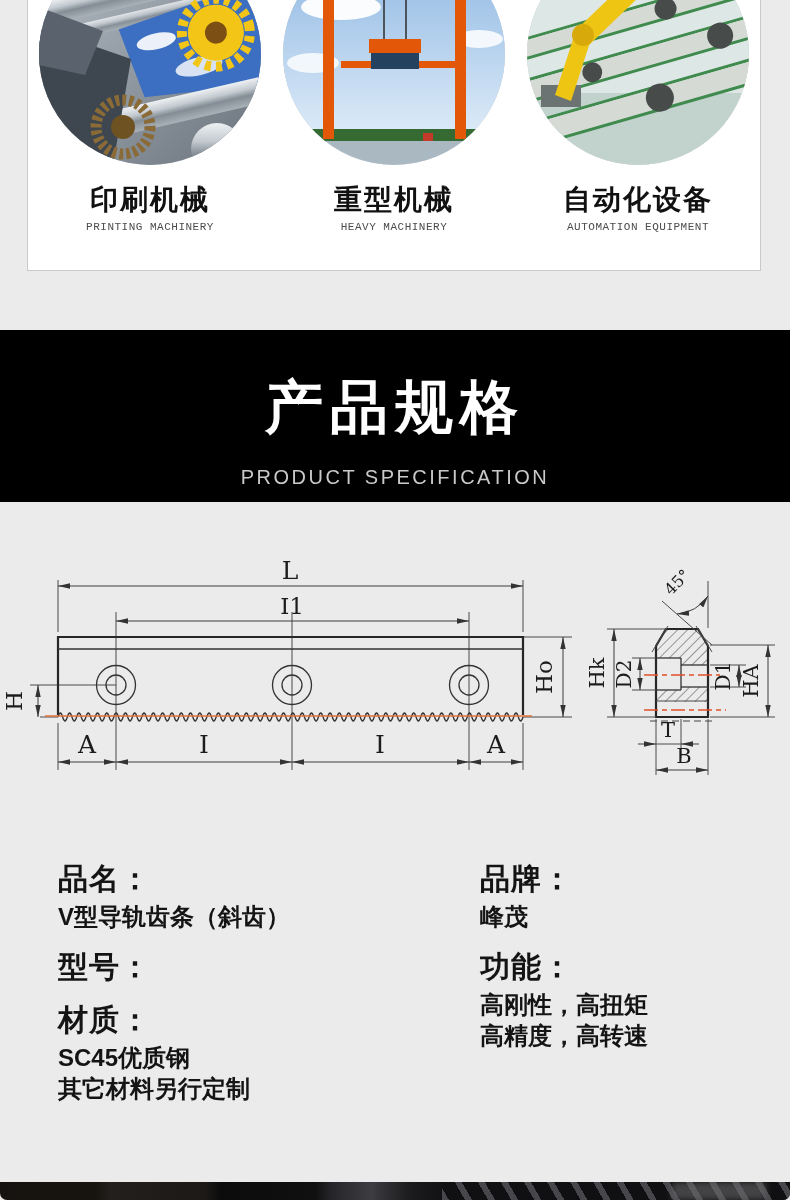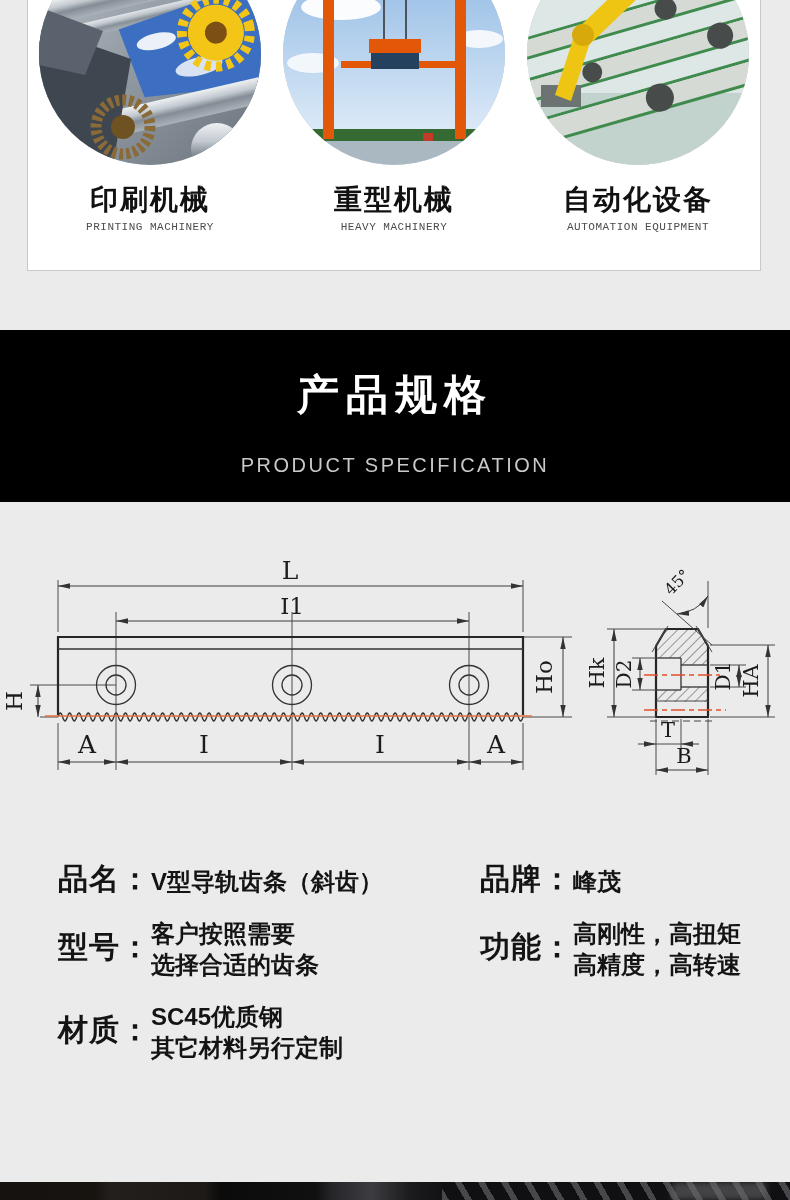--- a/index.html
+++ b/index.html
@@ -1,47 +1,47 @@
 <!DOCTYPE html>
 <html><head>
 <meta charset="utf-8">
 <style>
   html,body{margin:0;padding:0;}
   body{width:790px;height:1200px;background:#ebebeb;font-family:"Liberation Sans",sans-serif;overflow:hidden;position:relative;}
-  .page{position:absolute;inset:0;width:790px;height:1200px;overflow:hidden;}
+  .page{position:absolute;inset:0;width:790px;height:1200px;overflow:hidden;border-radius:7px;}
 
   
   .apps{position:absolute;left:27px;top:-12px;width:734px;height:283px;background:#ffffff;border:1px solid #c9c9c9;display:flex;box-sizing:border-box;}
   .app-col{flex:1;display:flex;flex-direction:column;align-items:center;}
   .app-circle{width:222px;height:222px;border-radius:50%;overflow:hidden;margin-top:-46px;flex:none;background:#b9c1c9;}
   .app-circle svg{display:block;width:222px;height:222px;}
   .app-title{margin-top:18px;font-size:28px;font-weight:bold;color:#111;letter-spacing:2px;line-height:34px;}
   .app-sub{margin-top:4px;font-size:11px;color:#4c4c4c;letter-spacing:0.5px;line-height:13px;font-family:Liberation Mono, monospace;}
 
   
   .banner{position:absolute;top:330px;left:0;width:790px;height:172px;background:#000;text-align:center;}
-  .banner-title{margin:4px;padding-top:32px;font-size:42px;line-height:58px;font-weight:bold;color:#ffffff;letter-spacing:7px;}
+  .banner-title{margin:16px;padding-top:32px;font-size:58px;line-height:58px;font-weight:bold;color:#ffffff;letter-spacing:7px;}
   .banner-sub{margin-top:30px;font-size:20px;line-height:22px;color:#c9c9c9;letter-spacing:2.5px;}
 
   
   .drawing-svg{position:absolute;top:530px;left:0;width:790px;height:290px;}
   .thin{stroke:#4a4a4a;stroke-width:1;fill:none;}
   .med{stroke:#333;stroke-width:1.3;fill:none;}
   .thick{stroke:#262626;stroke-width:2.2;fill:none;}
   .dim{stroke:#3c3c3c;stroke-width:1;fill:none;}
   .redline{stroke:#e2512b;stroke-width:1.6;fill:none;stroke-dasharray:14 4 5 4;}
   .orange{stroke:#e0703c;stroke-width:1.4;fill:none;}
   .dashed{stroke:#444;stroke-width:1;fill:none;stroke-dasharray:7 4;}
   .dim-text{font-family:"DejaVu Serif",serif;fill:#1c1c1c;}
 
   
   .details{position:absolute;top:861px;left:0;width:790px;color:#141414;}
   .det-col-left{position:absolute;left:58px;top:0;}
   .det-col-right{position:absolute;left:437px;top:0;margin-left:43px;}
-  .det-row{display:flex;align-items:center;margin-bottom:17px;}
+  .det-row{display:flex;align-items:flex-start;margin-bottom:17px;flex-direction:column;}
   .det-label{font-size:30px;font-weight:bold;white-space:nowrap;line-height:36px;letter-spacing:1px;}
   .det-lines{padding-top:4px;}
   .det-line{font-size:24px;line-height:31px;white-space:nowrap;font-weight:bold;}
 
   
   .bottom-photo{position:absolute;top:1182px;left:0;width:790px;height:18px;overflow:hidden;
     background:linear-gradient(90deg,#16120f 0%,#17130f 12%,#231f1c 14%,#1c1917 26%,#0b0b0b 28%,#101011 40%,#26262a 42%,#3c3c41 47%,#1b1b1d 52%,#121214 56%,#141414 100%);}
   .bp-stripes{position:absolute;left:56%;right:0;top:0;bottom:0;
     background:repeating-linear-gradient(60deg,#47474b 0 6px,#101012 6px 20px);}
   .bp-glow{position:absolute;left:85%;width:12%;top:0;bottom:0;background:#6d6d70;opacity:.55;filter:blur(3px);}
@@ -283,24 +283,20 @@
     <div class="det-col-left">
       <div class="det-row">
         <div class="det-label">品名：</div>
         <div class="det-lines">
           <div class="det-line">V型导轨齿条（斜齿）</div>
           <div class="det-line"></div>
         </div>
       </div>
       <div class="det-row">
         <div class="det-label">型号：</div>
-        <div class="det-lines">
-          <div class="det-line">客户按照需要</div>
-          <div class="det-line">选择合适的齿条</div>
-        </div>
       </div>
       <div class="det-row">
         <div class="det-label">材质：</div>
         <div class="det-lines">
           <div class="det-line">SC45优质钢</div>
           <div class="det-line">其它材料另行定制</div>
         </div>
       </div>
     </div>
     <div class="det-col-right">

